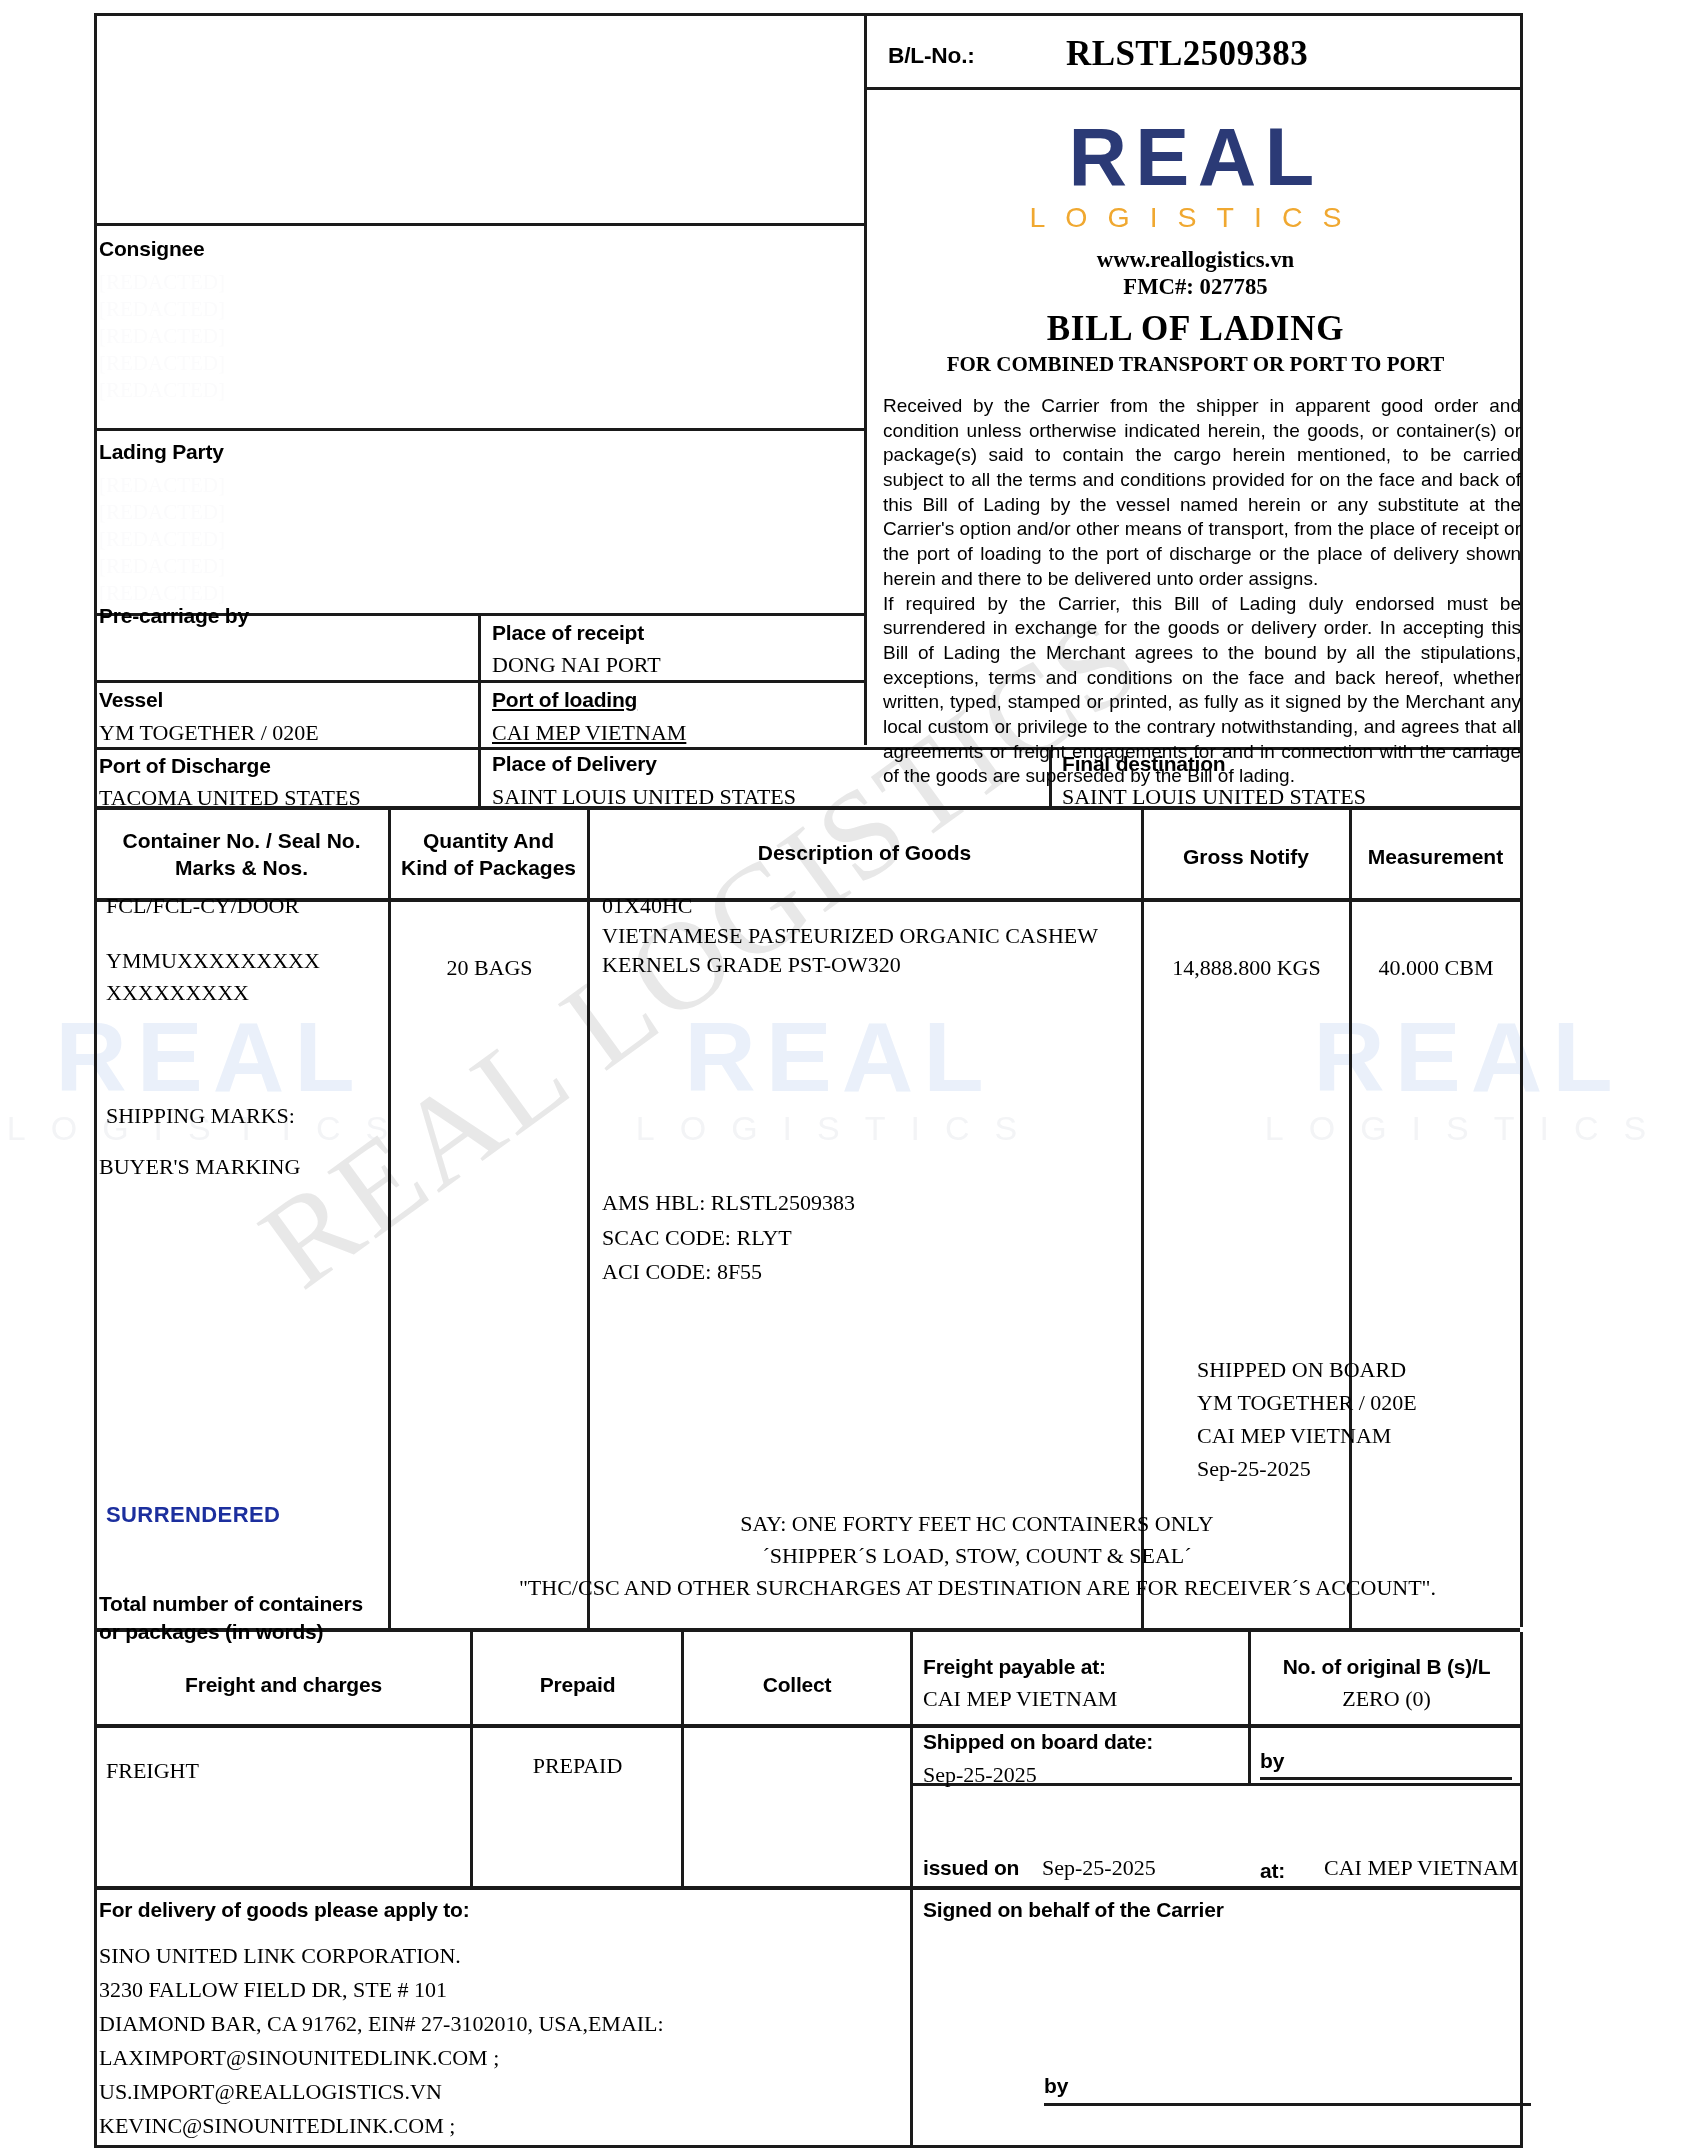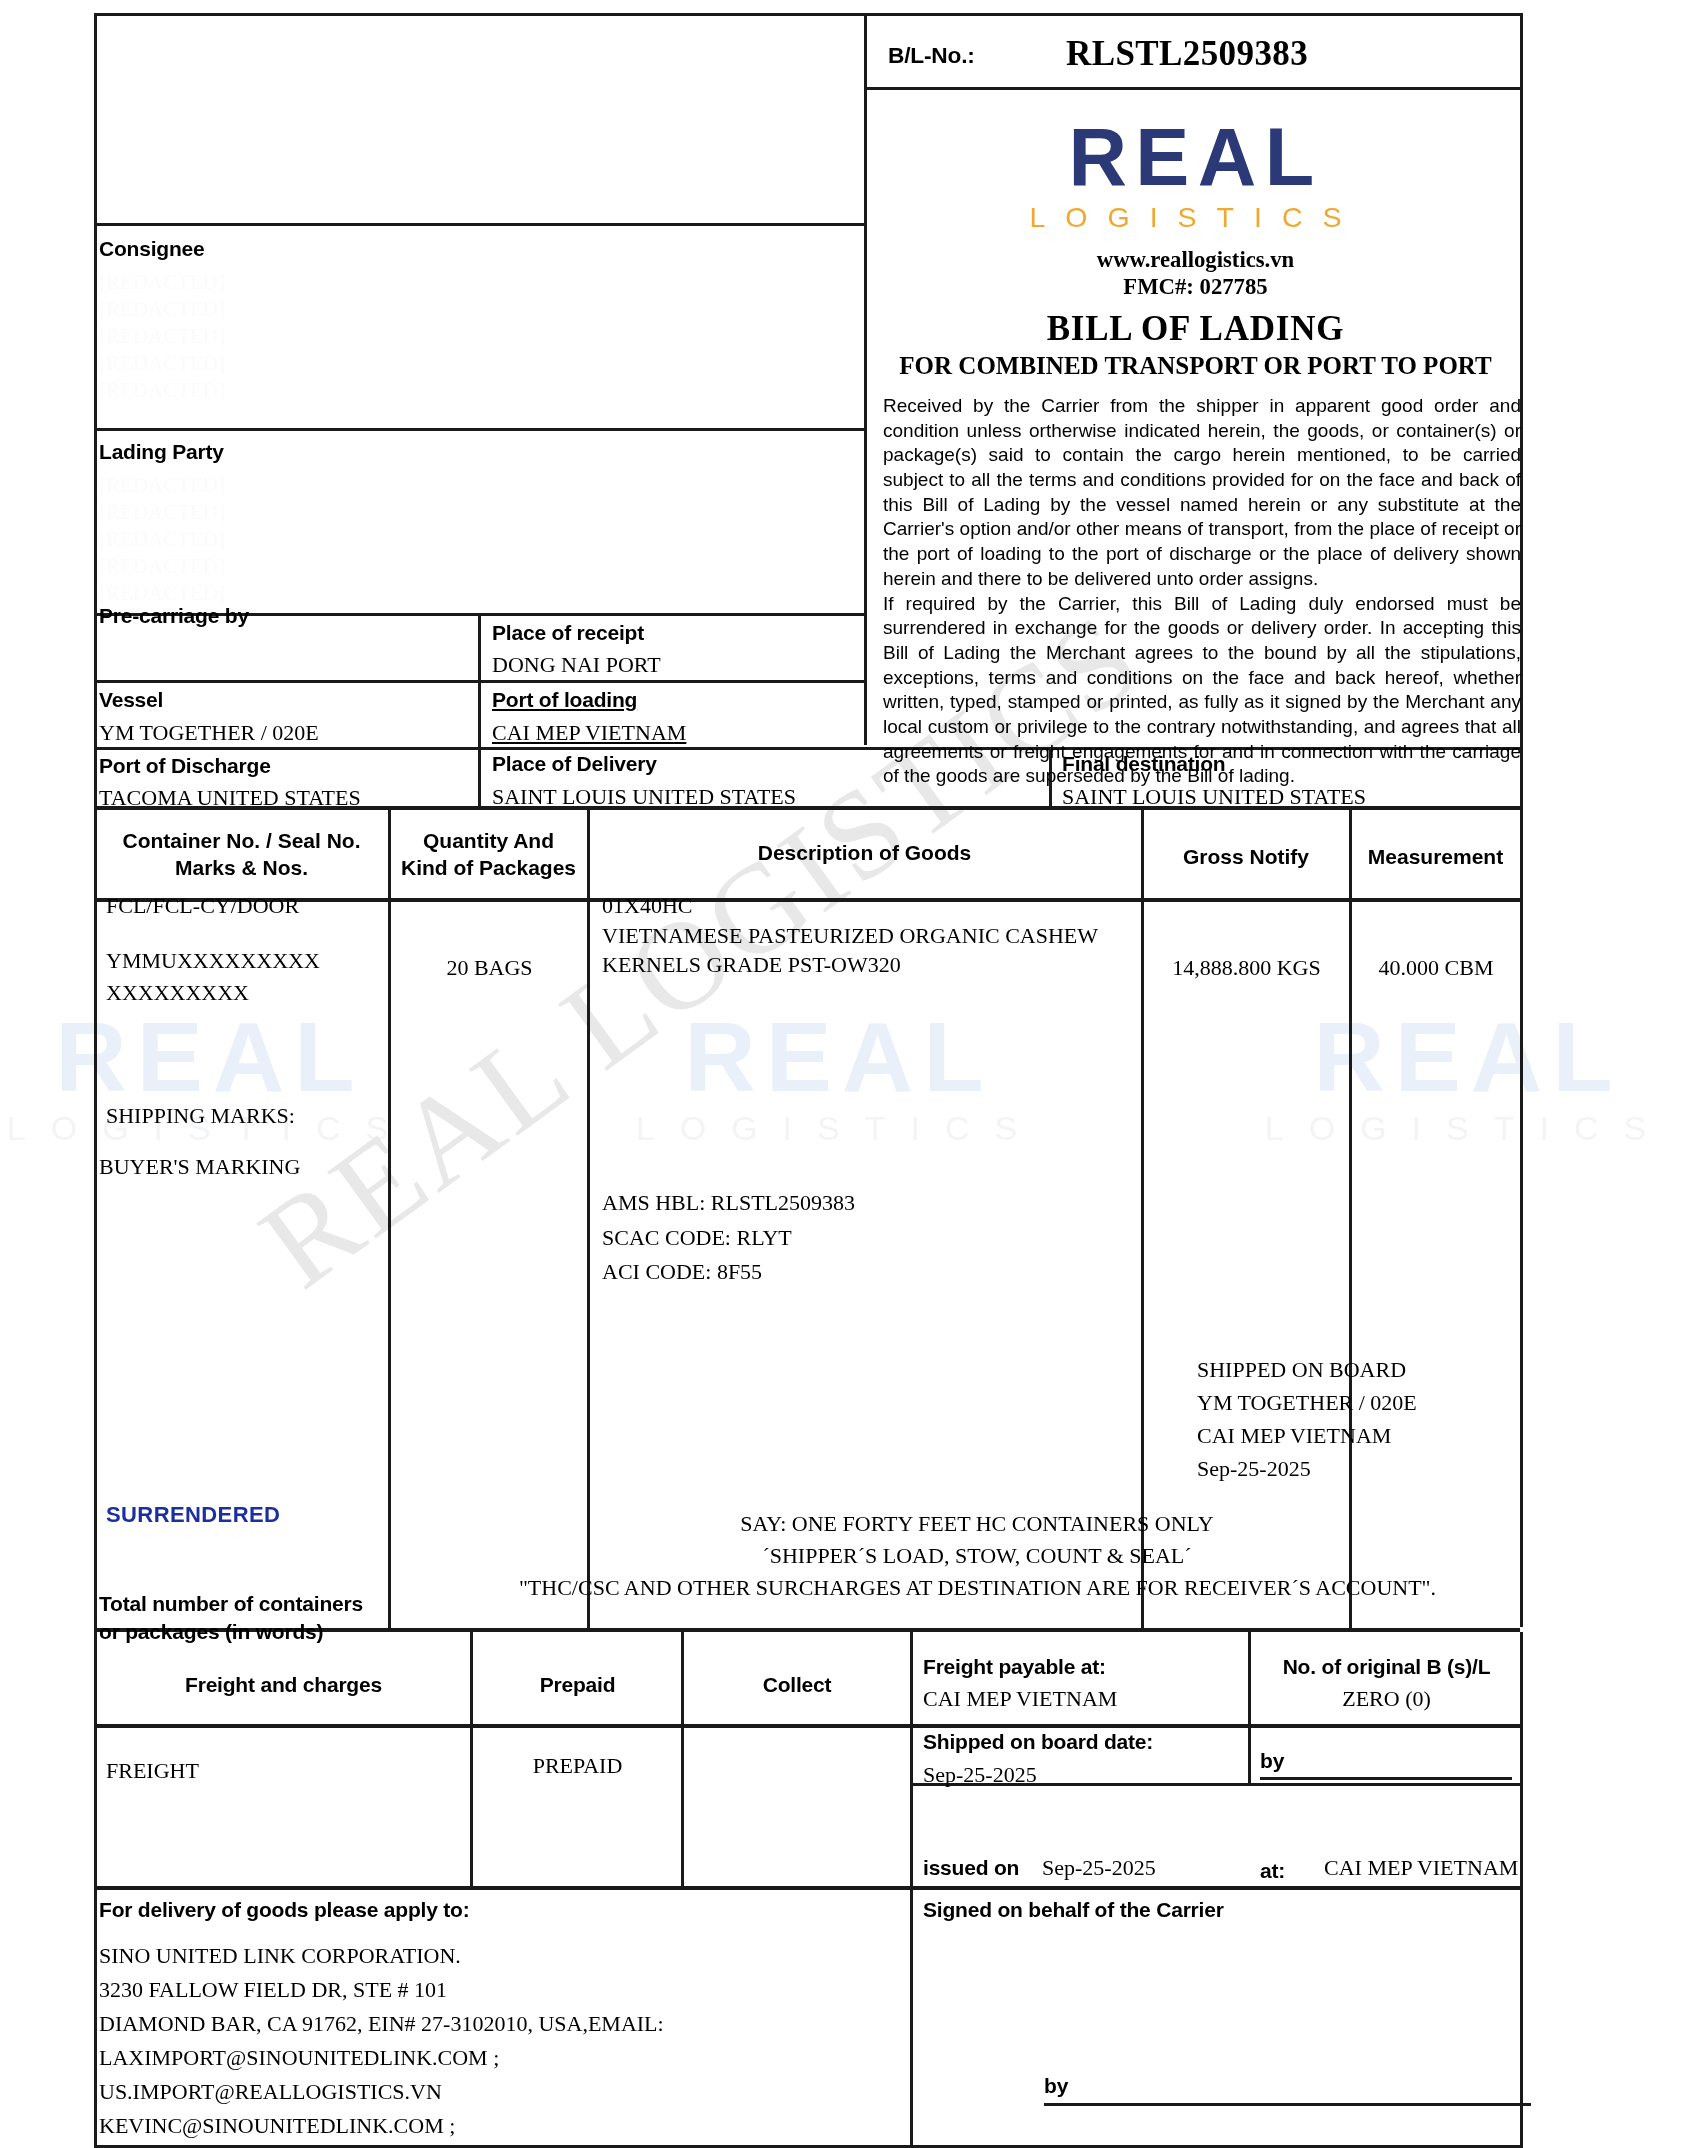--- a/index.html
+++ b/index.html
@@ -43,21 +43,21 @@
     font-size:81px;letter-spacing:8.4px;color:#2b3a76;line-height:1;text-align:center;
   }
   .logo-log{
     font-family:"Liberation Sans", sans-serif;font-weight:normal;
     font-size:28.5px;letter-spacing:20px;color:#f0a830;line-height:1;text-align:center;margin-top:5px;
   }
   .logo-url{font-family:"Liberation Serif", serif;font-weight:bold;font-size:22.7px;text-align:center;margin-top:15px;}
   .logo-fmc{font-family:"Liberation Serif", serif;font-weight:bold;font-size:22.7px;text-align:center;margin-top:1.7px;}
 
   .bol-title{font-family:"Liberation Serif", serif;font-weight:bold;font-size:35px;text-align:center;letter-spacing:0.8px;}
-  .bol-sub{font-family:"Liberation Serif", serif;font-weight:bold;font-size:25px;text-align:center;letter-spacing:0px;margin-top:3.4px;}
+  .bol-sub{font-family:"Liberation Serif", serif;font-weight:bold;font-size:21px;text-align:center;letter-spacing:0px;margin-top:3.4px;}
   .terms{
     font-family:"Liberation Sans", sans-serif;font-size:19px;line-height:1.30;
     text-align:justify;text-justify:inter-word;
   }
 
   .col-head{font-family:"Liberation Sans", sans-serif;font-weight:bold;font-size:21px;text-align:center;line-height:1.3;}
   .cell{font-family:"Liberation Serif", serif;font-size:22px;line-height:1.55;}
   .center{text-align:center;}
   .surrendered{font-family:"Liberation Sans", sans-serif;font-weight:bold;font-size:22px;color:#1c2f9e;letter-spacing:0.4px;}
   .sigline{position:absolute;height:2.5px;background:#1a1a1a;z-index:3;}

